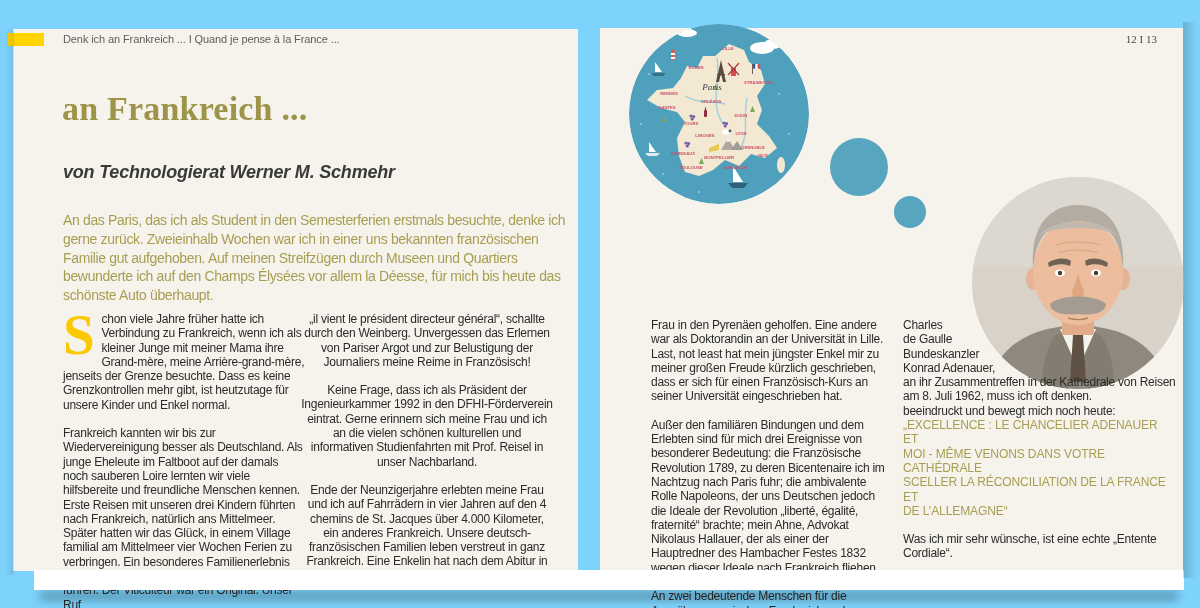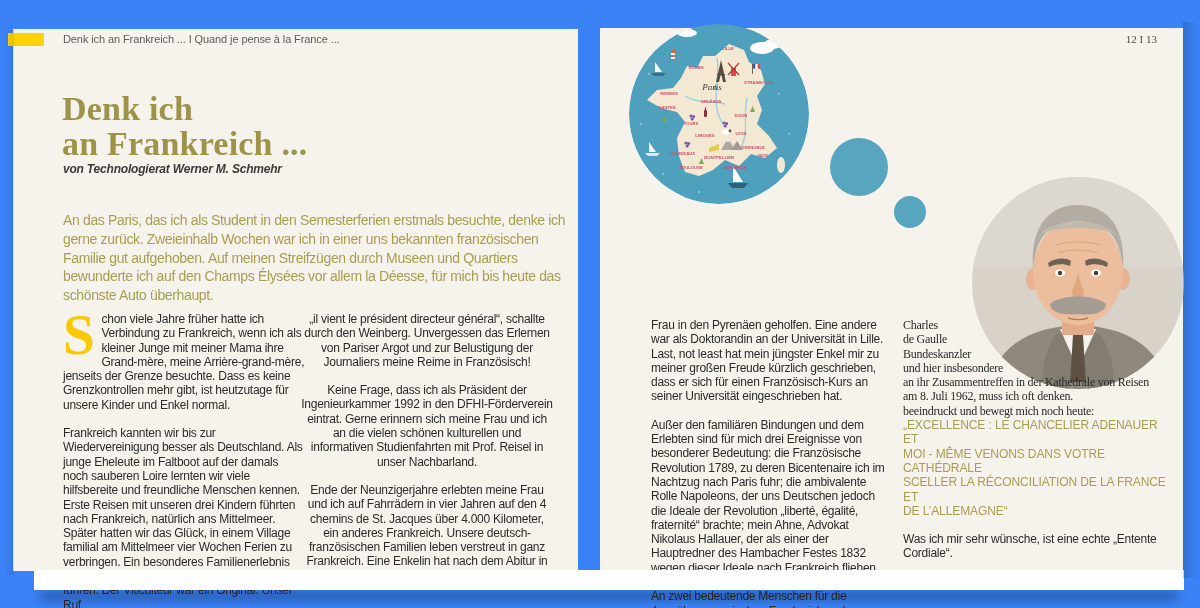--- a/index.html
+++ b/index.html
@@ -1,18 +1,18 @@
 <!DOCTYPE html>
 <html><head>
 <meta charset="utf-8">
 <style>
   html,body{margin:0;padding:0;background:#ffffff;}
   .stage{
     position:relative;width:1200px;height:608px;overflow:hidden;
-    background:#3b82f6;
+    background:#7dd3fc;
     font-family:"Liberation Sans",sans-serif;
     -webkit-font-smoothing:antialiased;
   }
   .page{
     position:absolute;background:#f5f3ec;
   }
   .page-left{left:13px;top:29px;width:565px;height:542px;}
   .page-right{left:600px;top:28px;width:583px;height:543px;}
   
   .under-pages{
@@ -40,41 +40,41 @@
     position:absolute;right:26px;top:5px;font-size:11px;color:#4c4c4c;font-family:Liberation Serif, serif;
   }
   
   .title{
     position:absolute;left:49px;top:62px;
     font-family:"Liberation Serif",serif;font-weight:bold;
     font-size:34px;line-height:35px;color:#9d9449;letter-spacing:0.2px;
   }
   .byline{
     position:absolute;left:50px;top:133px;
-    font-size:12px;font-style:italic;font-weight:bold;color:#3a3a3a;letter-spacing:-0.2px;
+    font-size:18px;font-style:italic;font-weight:bold;color:#3a3a3a;letter-spacing:-0.2px;
   }
   .intro{
     position:absolute;left:50px;top:170px;width:516px;
     font-size:14px;line-height:18.8px;letter-spacing:-0.35px;
     color:#a89d52;white-space:pre-line;margin-top:12px;
   }
   
   .col{position:absolute;font-size:12px;line-height:14.3px;letter-spacing:-0.25px;color:#2b2b2b;}
   .col p{margin:0 0 14px 0;white-space:pre-line;}
   .pl-col1{left:50px;top:283px;width:243px;}
   .pl-col2{left:288px;top:283px;width:252px;text-align:center;}
   .pr-col1{left:51px;top:290px;width:240px;}
   .pr-col2{left:303px;top:290px;width:266px;}
   .dropcap{
     float:left;
     font-family:"Liberation Serif",serif;font-weight:bold;
     font-size:57px;line-height:43px;color:#fcc800;
     margin:1px 7px 0 0;
   }
-  .wrap-lines div{white-space:nowrap;font-family:Liberation Serif, serif;}
+  .wrap-lines div{white-space:nowrap;}
   .quote{
     color:#a89d52;margin:14px 0 0 0;white-space:pre-line;letter-spacing:-0.1px;
   }
   .closing{margin-top:15px;white-space:pre-line;}
   
   .bubble{position:absolute;border-radius:50%;background:#58a5c0;}
   .bubble-med{left:230px;top:110px;width:58px;height:58px;}
   .bubble-small{left:294px;top:168px;width:32px;height:32px;}
   .map-wrap{position:absolute;left:29px;top:-4px;width:180px;height:180px;}
   .portrait-wrap{position:absolute;left:372px;top:149px;width:212px;height:212px;}
@@ -82,21 +82,20 @@
 </head>
 <body>
 
 <div class="stage">
 
   <div class="page page-left">
     <div class="yellow-tab"></div>
     <div class="running-head">Denk ich an Frankreich ...   I  Quand je pense à la France ...</div>
 
     <div class="title">
-      <div>Denk ich</div>
       <div>an Frankreich ...</div>
     </div>
     <div class="byline">von Technologierat Werner M. Schmehr</div>
     <div class="intro">An das Paris, das ich als Student in den Semesterferien erstmals besuchte, denke ich gerne zurück. Zweieinhalb Wochen war ich in einer uns bekannten französischen Familie gut aufgehoben. Auf meinen Streifzügen durch Museen und Quartiers bewunderte ich auf den Champs Élysées vor allem la Déesse, für mich bis heute das schönste Auto überhaupt.</div>
 
     <div class="col pl-col1">
       <p><span class="dropcap">S</span><span>chon viele Jahre früher hatte ich Verbindung zu Frankreich, wenn ich als kleiner Junge mit meiner Mama ihre Grand-mère, meine Arrière-grand-mère, jenseits der Grenze besuchte. Dass es keine Grenzkontrollen mehr gibt, ist heutzutage für unsere Kinder und Enkel normal.</span></p>
       <p>Frankreich kannten wir bis zur Wiedervereinigung besser als Deutschland. Als junge Eheleute im Faltboot auf der damals noch sauberen Loire lernten wir viele hilfsbereite und freundliche Menschen kennen. Erste Reisen mit unseren drei Kindern führten nach Frankreich, natürlich ans Mittelmeer. Später hatten wir das Glück, in einem Village familial am Mittelmeer vier Wochen Ferien zu verbringen. Ein besonderes Familienerlebnis war es, als wir fünf zur Vendange an die Loire fuhren. Der Viticulteur war ein Original. Unser Ruf</p>
     </div>
     <div class="col pl-col2">
@@ -295,21 +294,21 @@
       <p>Frau in den Pyrenäen geholfen. Eine andere war als Doktorandin an der Universität in Lille. Last, not least hat mein jüngster Enkel mir zu meiner großen Freude kürzlich geschrieben, dass er sich für einen Französisch-Kurs an seiner Universität eingeschrieben hat.</p>
       <p>Außer den familiären Bindungen und dem Erlebten sind für mich drei Ereignisse von besonderer Bedeutung: die Französische Revolution 1789, zu deren Bicentenaire ich im Nachtzug nach Paris fuhr; die ambivalente Rolle Napoleons, der uns Deutschen jedoch die Ideale der Revolution „liberté, égalité, fraternité“ brachte; mein Ahne, Advokat Nikolaus Hallauer, der als einer der Hauptredner des Hambacher Festes 1832 wegen dieser Ideale nach Frankreich fliehen musste.
 An zwei bedeutende Menschen für die Aussöhnung zwischen Frankreich und Deutschland, an Präsident</p>
     </div>
 
     <div class="col pr-col2">
       <div class="wrap-lines">
           <div>Charles</div>
           <div>de Gaulle</div>
           <div>Bundeskanzler</div>
-          <div>und hier insbesondere</div>
+          <div>Konrad Adenauer,</div>
           <div>an ihr Zusammentreffen in der Kathedrale von Reisen</div>
           <div>am 8. Juli 1962, muss ich oft denken.</div>
           <div>beeindruckt und bewegt mich noch heute:</div>
         </div>
       <p class="quote">„EXCELLENCE : LE CHANCELIER ADENAUER ET
 MOI - MÊME VENONS DANS VOTRE CATHÉDRALE
 SCELLER LA RÉCONCILIATION DE LA FRANCE ET
 DE L’ALLEMAGNE“</p>
       <p class="closing">Was ich mir sehr wünsche, ist eine echte „Entente Cordiale“.</p>
     </div>

